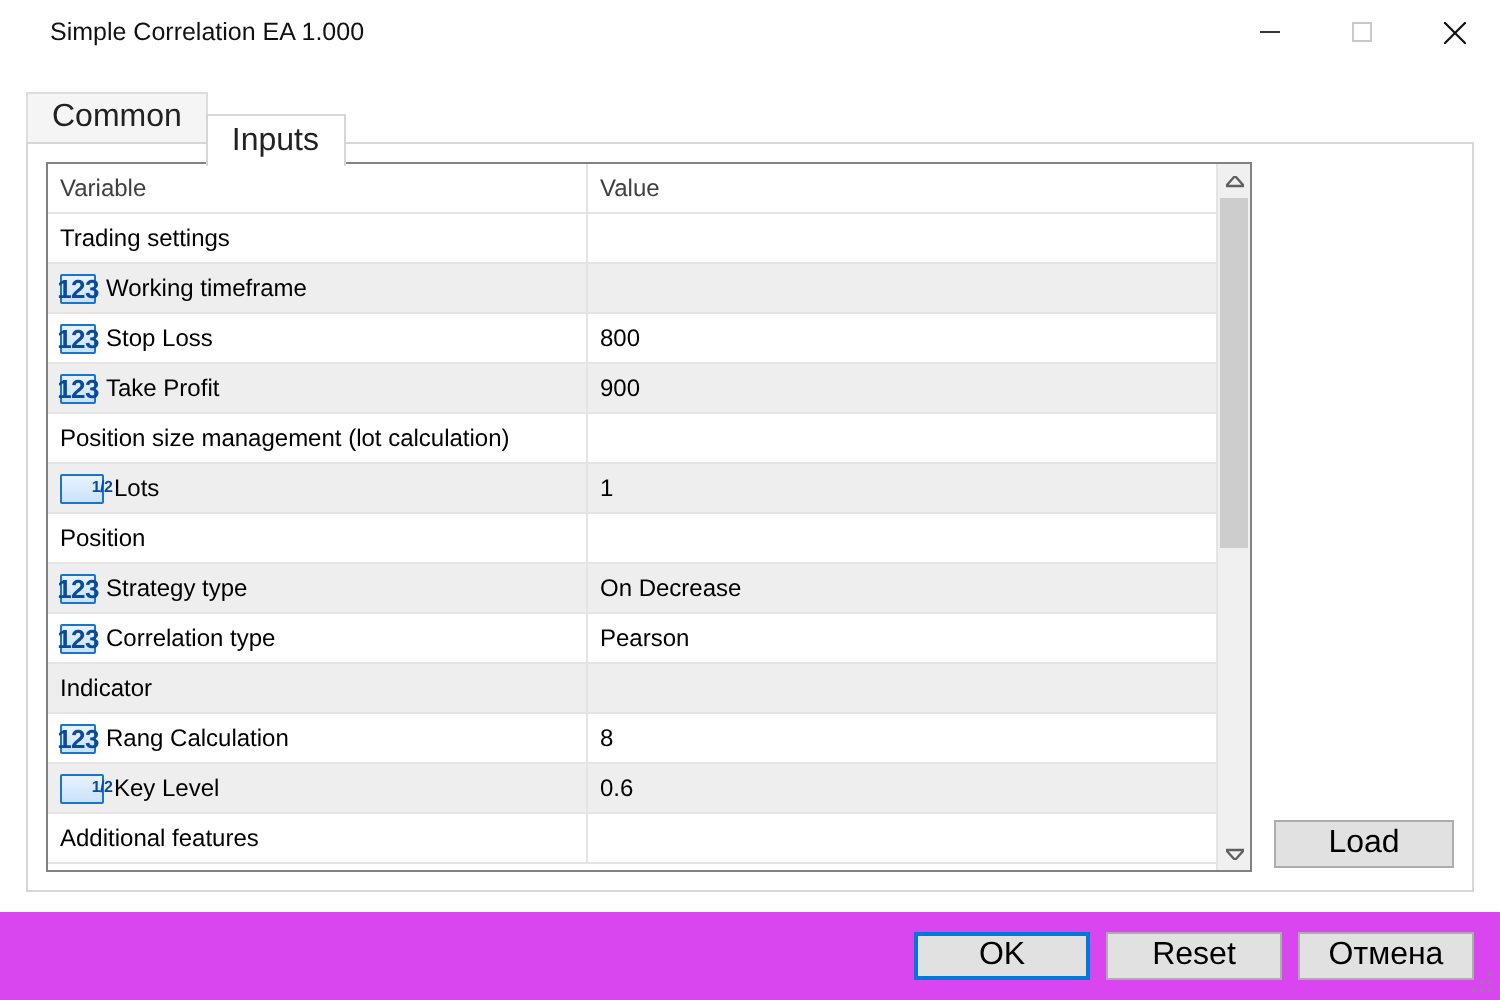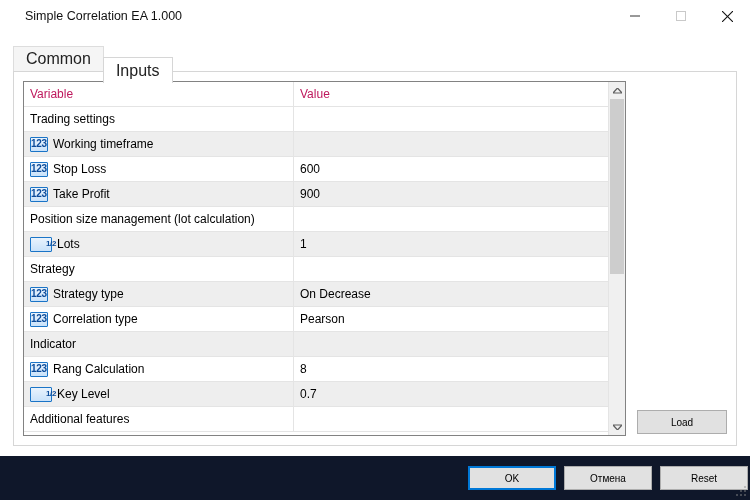--- a/index.html
+++ b/index.html
@@ -99,21 +99,21 @@
     display: flex;
     background: #fff;
     border-bottom: 1px solid #e4e4e4;
   }
   .col-var { flex: 0 0 270px; border-right: 1px solid #e4e4e4; }
   .col-val { flex: 1; }
   .hdr-cell {
     display: flex; align-items: center;
     padding-left: 6px;
     font-size: 12px;
-    color: #be185d;
+    color: #404040;
   }
 
   
   .grid-body {
     flex: 1;
     overflow: hidden;
   }
   .row {
     height: 25px;
     display: flex;
@@ -128,21 +128,21 @@
   }
   .cell.var { flex: 0 0 270px; border-right: 1px solid #e4e4e4; }
   .cell.val { flex: 1; }
 
   .icon123, .icon12 {
     width: 18px; height: 15px;
     margin-right: 5px;
     display: inline-flex; align-items: center; justify-content: center;
     border: 1px solid #1a74c7;
     background: linear-gradient(#e9f3fd,#c9e2fa);
-    font-size: 10px; font-weight: 600; color: #0b4b9a;
+    font-size: 13px; font-weight: 600; color: #0b4b9a;
     border-radius: 1px;
     line-height: 1;
     letter-spacing: -0.3px;
     flex-shrink: 0;
   }
   .icon12 { font-size: 8px; padding-left: 20px; }
 
   
   .scroll {
     flex: 0 0 17px;
@@ -173,39 +173,39 @@
     flex-direction: column;
     justify-content: flex-end;
     gap: 10px;
     padding-bottom: 2px;
   }
   .btn {
     height: 24px;
     border: 1px solid #adadad;
     background: #e1e1e1;
     display: flex; align-items: center; justify-content: center;
-    font-size: 10px;
+    font-size: 16px;
     color: #000;
   }
   .btn.default {
     border: 1px solid #0078d7;
     box-shadow: inset 0 0 0 1px #0078d7;
   }
 
   
   .bottom {
     position: absolute;
     left: 0; right: 0; bottom: 0;
     height: 44px;
     display: flex;
     justify-content: flex-end;
     align-items: center;
-    padding-right: 2px;
+    padding-right: 13px;
     gap: 8px;
-    background: #0f172a;
+    background: #d946ef;
   }
   .bottom .btn { width: 88px; }
 
   
   .grip {
     position: absolute;
     right: 2px; bottom: 2px;
     width: 14px; height: 14px;
     opacity: 0.45;
   }
@@ -269,21 +269,21 @@
                 <span>Working timeframe</span>
               </div>
           </div>
 
           <div class="row">
             <div class="cell var">
                 <span class="icon123">123</span>
                 <span>Stop Loss</span>
               </div>
             <div class="cell val">
-                <span>600</span>
+                <span>800</span>
               </div>
           </div>
 
           <div class="row alt">
             <div class="cell var">
                 <span class="icon123">123</span>
                 <span>Take Profit</span>
               </div>
             <div class="cell val">
                 <span>900</span>
@@ -304,21 +304,21 @@
                 <span class="icon12">1/2</span>
                 <span>Lots</span>
               </div>
             <div class="cell val">
                 <span>1</span>
               </div>
           </div>
 
           <div class="row">
             <div class="cell var">
-                <span>Strategy</span>
+                <span>Position</span>
               </div>
             <div class="cell val">
                 <span></span>
               </div>
           </div>
 
           <div class="row alt">
             <div class="cell var">
                 <span class="icon123">123</span>
                 <span>Strategy type</span>
@@ -356,21 +356,21 @@
                 <span>8</span>
               </div>
           </div>
 
           <div class="row alt">
             <div class="cell var">
                 <span class="icon12">1/2</span>
                 <span>Key Level</span>
               </div>
             <div class="cell val">
-                <span>0.7</span>
+                <span>0.6</span>
               </div>
           </div>
 
           <div class="row">
             <div class="cell var">
                 <span>Additional features</span>
               </div>
             <div class="cell val">
                 <span></span>
               </div>
@@ -400,24 +400,24 @@
       </div>
     </div>
   </div>
 </div>
 
 <div class="bottom">
   <div class="btn default">
     <span>OK</span>
   </div>
   <div class="btn">
+    <span>Reset</span>
+  </div>
+  <div class="btn">
     <span>Отмена</span>
-  </div>
-  <div class="btn">
-    <span>Reset</span>
   </div>
 </div>
 
 <div class="grip">
   <svg width="14" height="14">
     <g fill="#8a8a8a">
       <rect x="10" y="2" width="2" height="2"></rect>
       <rect x="6" y="6" width="2" height="2"></rect>
         <rect x="10" y="6" width="2" height="2"></rect>
       <rect x="2" y="10" width="2" height="2"></rect>

